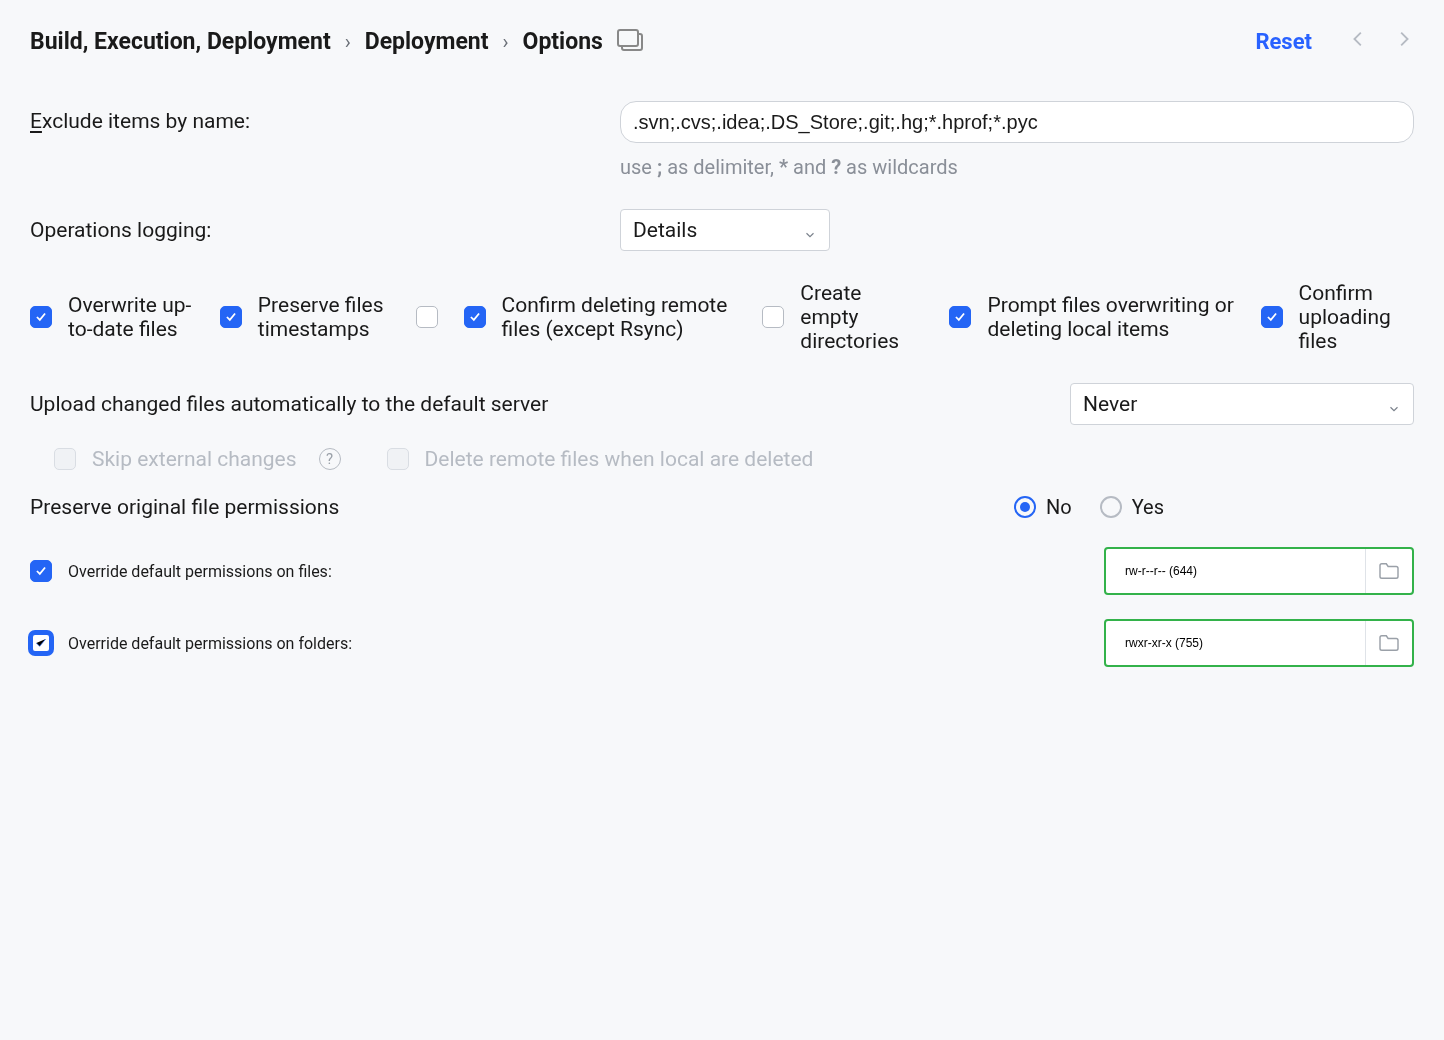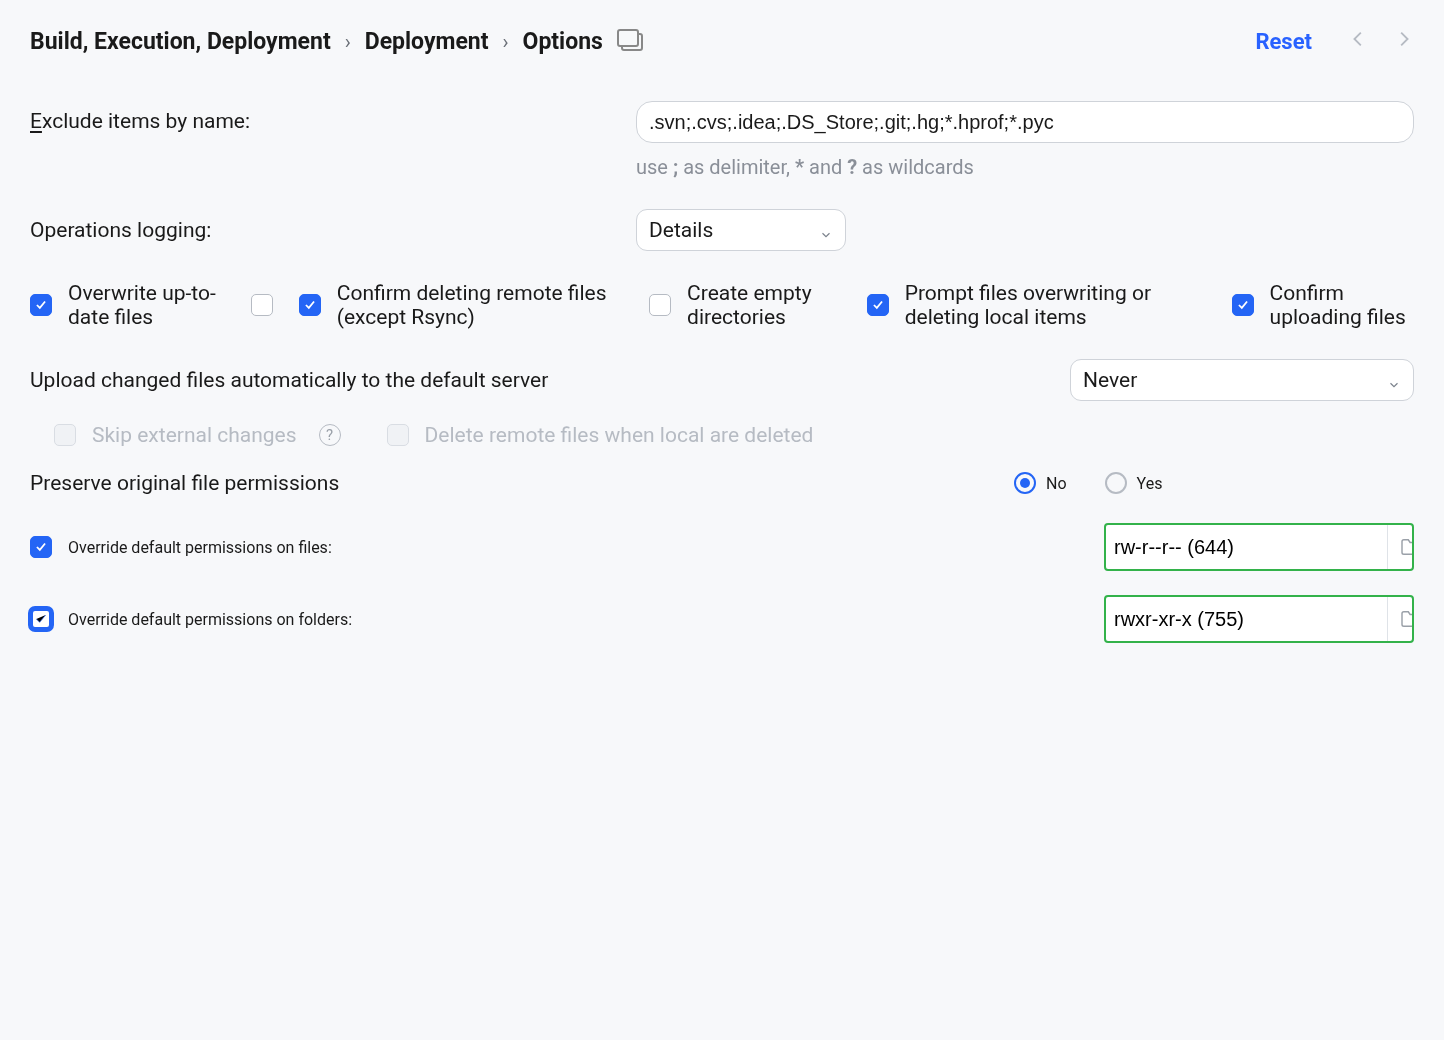--- a/index.html
+++ b/index.html
@@ -31,34 +31,34 @@
   .bc .last{font-weight:700}
   .restore-icon{
     display:inline-flex;width:22px;height:18px;border:2px solid #888;border-radius:3px;position:relative;margin-left:4px;
   }
   .restore-icon:after{content:"";position:absolute;left:-6px;top:-6px;width:18px;height:14px;border:2px solid #888;border-radius:3px;background:var(--bg)}
   .reset{color:var(--link);font-weight:700;font-size:22px;cursor:pointer;margin-right:22px;user-select:none}
   .nav-arrows{display:flex;gap:22px;color:#b6bbc3}
   .nav-arrows svg{width:22px;height:22px;stroke:#b6bbc3;stroke-width:2;fill:none}
 
   .form{display:flex;flex-direction:column;gap:0}
-  .row{display:flex;align-items:center;gap:46px}
+  .row{display:flex;align-items:center;gap:30px}
   .label-col{width:560px;flex:0 0 560px}
   .field-col{flex:1}
   label.setting-label{font-size:21px}
   .underlined-E{text-decoration:underline;text-underline-offset:3px}
   input[type=text].text-input{
     width:100%;height:42px;border:1px solid var(--border);border-radius:16px;background:var(--field-bg);
     padding:0 12px;font-size:20px;color:var(--fg);outline:none;
   }
   .hint{color:var(--muted);font-size:20px;margin-top:12px}
   .hint .em{font-weight:700}
   .select{
     display:inline-flex;align-items:center;justify-content:space-between;gap:12px;
-    border:1px solid var(--border);border-radius:11px;background:var(--field-bg);
+    border:1px solid var(--border);border-radius:4px;background:var(--field-bg);
     height:42px;padding:0 12px;cursor:pointer;user-select:none;font-size:21px;
   }
   .select.small{width:210px}
   .select.med{width:344px}
   .chev{width:14px;height:14px;display:inline-block}
   .chev svg{width:14px;height:14px;stroke:#7b828c;stroke-width:2;fill:none}
 
   
   .chk-list{margin-top:30px;display:flex;flex-direction:row;gap:26px}
   .chk{display:flex;align-items:center;gap:16px;font-size:21px;cursor:pointer;user-select:none}
@@ -76,32 +76,32 @@
 
   .indent{margin-left:24px}
   .help-icon{
     display:inline-flex;width:22px;height:22px;border:1.5px solid #b6bbc3;border-radius:50%;
     align-items:center;justify-content:center;color:#9aa0a8;font-size:15px;margin-left:6px;
   }
 
   .section-row{display:flex;align-items:center;justify-content:space-between;margin-top:30px}
   .section-row .left{font-size:21px}
 
-  .radio-group{display:flex;align-items:flex-start;gap:38px;font-size:16px}
+  .radio-group{display:flex;align-items:flex-start;gap:28px;font-size:20px}
   .radio{display:flex;align-items:center;gap:10px;cursor:pointer}
   .dot{width:22px;height:22px;border-radius:50%;border:2px solid #b6bbc3;display:inline-block;position:relative}
   .dot.sel{border-color:var(--accent)}
   .dot.sel:after{content:"";position:absolute;inset:4px;border-radius:50%;background:var(--accent)}
 
   .perm-row{display:flex;align-items:center;justify-content:space-between;margin-top:18px}
   .perm-field{
     display:flex;align-items:center;gap:0;border:2px solid #33b24a;border-radius:4px;background:#fff;height:48px;width:310px;
     overflow:hidden;
   }
-  .perm-field .val{flex:1;padding:0 8px;border:none;font-size:20px;background:transparent;outline:none}
+  .perm-field .val{flex:1;padding:0 19px;border:none;font-size:12px;background:transparent;outline:none}
   .perm-field .browse{border-left:1px solid #dfe3e8;padding:0 12px;height:100%;display:flex;align-items:center;cursor:pointer}
   .folder-svg{width:22px;height:18px;fill:none;stroke:#9aa0a8;stroke-width:1.6}
   .perm-left{display:flex;align-items:center;gap:16px;font-size:16px}
   .perm-right{margin-left:auto}
 </style>
 </head>
 <body>
 
 <div class="header">
   <div class="bc">
@@ -152,20 +152,28 @@
   </div>
 
   <div class="chk-list">
     <div class="chk">
       <span class="box checked">
           <svg viewBox="0 0 24 24">
             <path d="M5 12l5 5 9-11"></path>
           </svg>
         </span>
       <span>Overwrite up-to-date files</span>
+    </div>
+    <div class="chk">
+      <span class="box checked">
+          <svg viewBox="0 0 24 24">
+            <path d="M5 12l5 5 9-11"></path>
+          </svg>
+        </span>
+      <span>Preserve files timestamps</span>
     </div>
     <div class="chk">
       <span class="box"></span>
     </div>
     <div class="chk">
       <span class="box checked">
           <svg viewBox="0 0 24 24">
             <path d="M5 12l5 5 9-11"></path>
           </svg>
         </span>

